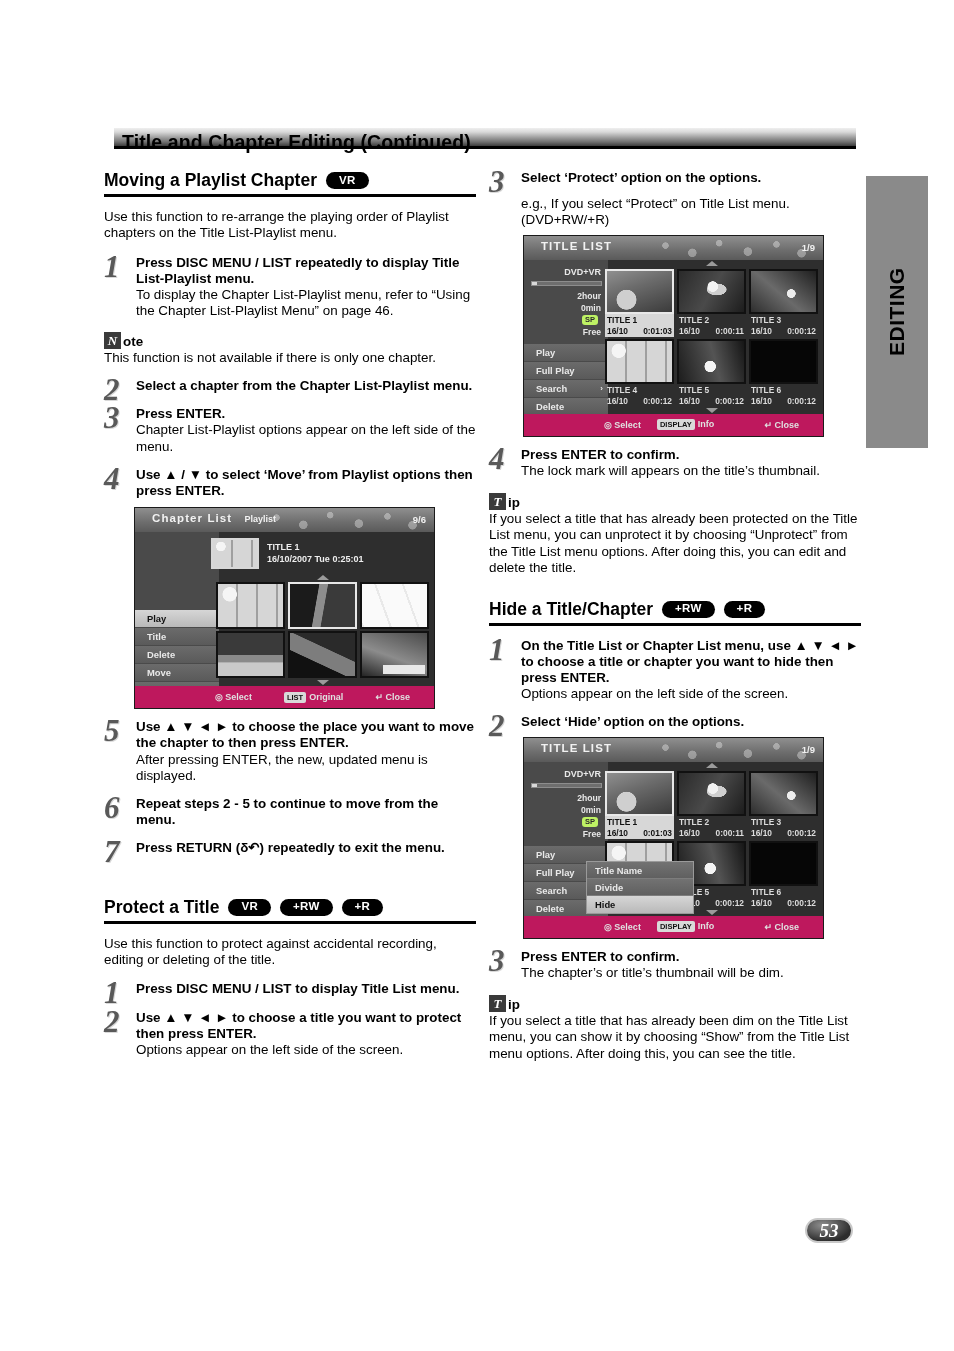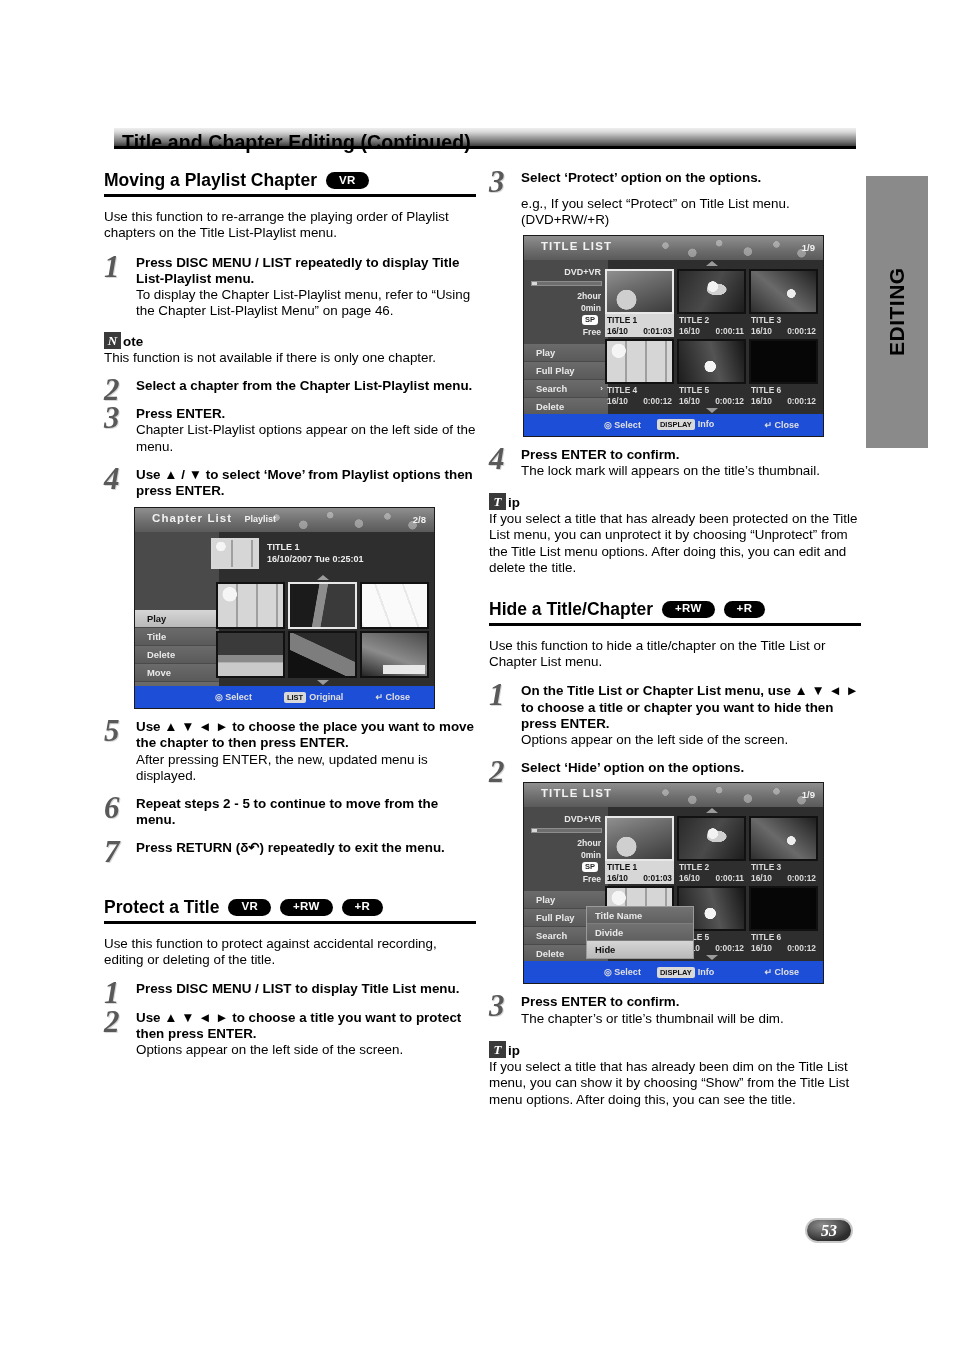--- a/index.html
+++ b/index.html
@@ -150,21 +150,21 @@
   .osd-bar {
     margin:4px 6px 0 7px; height:5px; background:#6e6e6e;
     border:1px solid #8d8d8d;
   }
   .osd-bar i{ display:block; width:5px; height:100%; background:#d9d9d9; }
   .osd-free {
     text-align:right; padding:4px 7px 0 0;
     font-size:8.6px; font-weight:bold; color:#e8e8e8; line-height:12px;margin-left:40px;
   }
   .sp-chip{
-    display:inline-block; background:#ffffff; color:#2b2b2b;
+    display:inline-block; background:#bef264; color:#2b2b2b;
     font-size:7.5px; font-weight:bold; border-radius:3px;
     padding:0 3px; margin-right:3px; line-height:10px; vertical-align:1px;
   }
   .osd-menu { margin-top:6px; }
   .osd-menu-item {
     position:relative;
     height:17px; line-height:17px;
     margin:0 0 1px 0;
     padding-left:12px;
     font-size:9.4px; font-weight:bold;
@@ -193,21 +193,21 @@
   .osd-thumb{
     height:45px; border:2px solid #111;
     background:#161616; overflow:hidden; position:relative;
   }
   .osd-cell.sel .osd-thumb{ border-color:#e8e8e8; }
   .osd-cap{ padding:1px 2px 0 2px; font-size:8.4px; font-weight:bold; line-height:11px; color:#dcdcdc;}
   .osd-cap .row2{ display:flex; justify-content:space-between;text-align:center; }
   .osd-cell.sel .osd-cap{ background:#d7d7d7; color:#111; }
   .osd-foot{
     position:absolute; left:0; right:0; bottom:0; height:22px;
-    background:#1d4ed8; color:#e0e0e0;
+    background:#be185d; color:#e0e0e0;
     font-size:9px; font-weight:bold;
     display:flex; align-items:center; gap:6px;
   }
   .osd-foot .f1{ margin-left:80px; }
   .osd-foot .f3{ margin-left:auto; margin-right:24px; }
   .key-chip{
     display:inline-block; background:#d9d9d9; color:#111;
     font-size:7.5px; font-weight:bold; padding:0 3px; line-height:11px;
     border-radius:2px; margin-right:3px;
   }
@@ -269,21 +269,21 @@
   .cl-head .cl-txt{ font-size:9px; font-weight:bold; color:#eee; line-height:12px; }
 
   
   .page-badge{
     position:absolute; left:805px; top:1218px;
     width:48px; height:25px;
     border-radius:13px;
     background:radial-gradient(ellipse at 35% 25%, #8f8f8f, #2d2d2d 72%);
     border:2px solid #c9c9c9;
     display:flex; align-items:center; justify-content:center;
-    color:#fff; font-size:16px; font-weight:bold;
+    color:#fff; font-size:19px; font-weight:bold;
     font-family:"Liberation Serif", serif;
     font-style:italic;
   }
 </style>
 </head>
 <body>
 
 <div class="side-tab">
   <div class="side-tab-label">EDITING</div>
 </div>
@@ -330,21 +330,21 @@
     <p class="step-b">Use ▲ / ▼ to select ‘Move’ from Playlist options then press ENTER.</p>
   </div>
 
   <div class="osd" style="margin:4px 0 10px 30px; width:301px; height:202px;">
     <div class="osd-title-bar">
       <div class="bubbles"></div>
       <div class="osd-title-text">
         <span>Chapter List</span>
         <span style="font-size:9px; letter-spacing:0; margin-left:8px;">Playlist</span>
       </div>
-      <div class="osd-page">2/8</div>
+      <div class="osd-page">9/6</div>
     </div>
 
     <div class="osd-left">
       <div class="osd-menu" style="margin-top:78px;">
         <div class="osd-menu-item sel">Play</div>
         <div class="osd-menu-item">Title</div>
         <div class="osd-menu-item">Delete</div>
         <div class="osd-menu-item">Move</div>
         <div class="osd-menu-item">Combine</div>
       </div>
@@ -557,21 +557,20 @@
       <span class="callout-word">ip</span>
     </div>
     <p class="callout-body">If you select a title that has already been protected on the Title List menu, you can unprotect it by choosing “Unprotect” from the Title List menu options. After doing this, you can edit and delete the title.</p>
   </div>
 
   <div class="sec-head" style="margin-top:22px;">
     <h2>Hide a Title/Chapter</h2>
     <span class="badge">+RW</span>
     <span class="badge">+R</span>
   </div>
-  <p class="body">Use this function to hide a title/chapter on the Title List or Chapter List menu.</p>
 
   <div class="step">
     <span class="step-num">1</span>
     <p class="step-b">On the Title List or Chapter List menu, use ▲ ▼ ◄ ► to choose a title or chapter you want to hide then press ENTER.</p>
     <p class="step-p">Options appear on the left side of the screen.</p>
   </div>
 
   <div class="step" style="margin-bottom:6px;">
     <span class="step-num">2</span>
     <p class="step-b">Select ‘Hide’ option on the options.</p>

